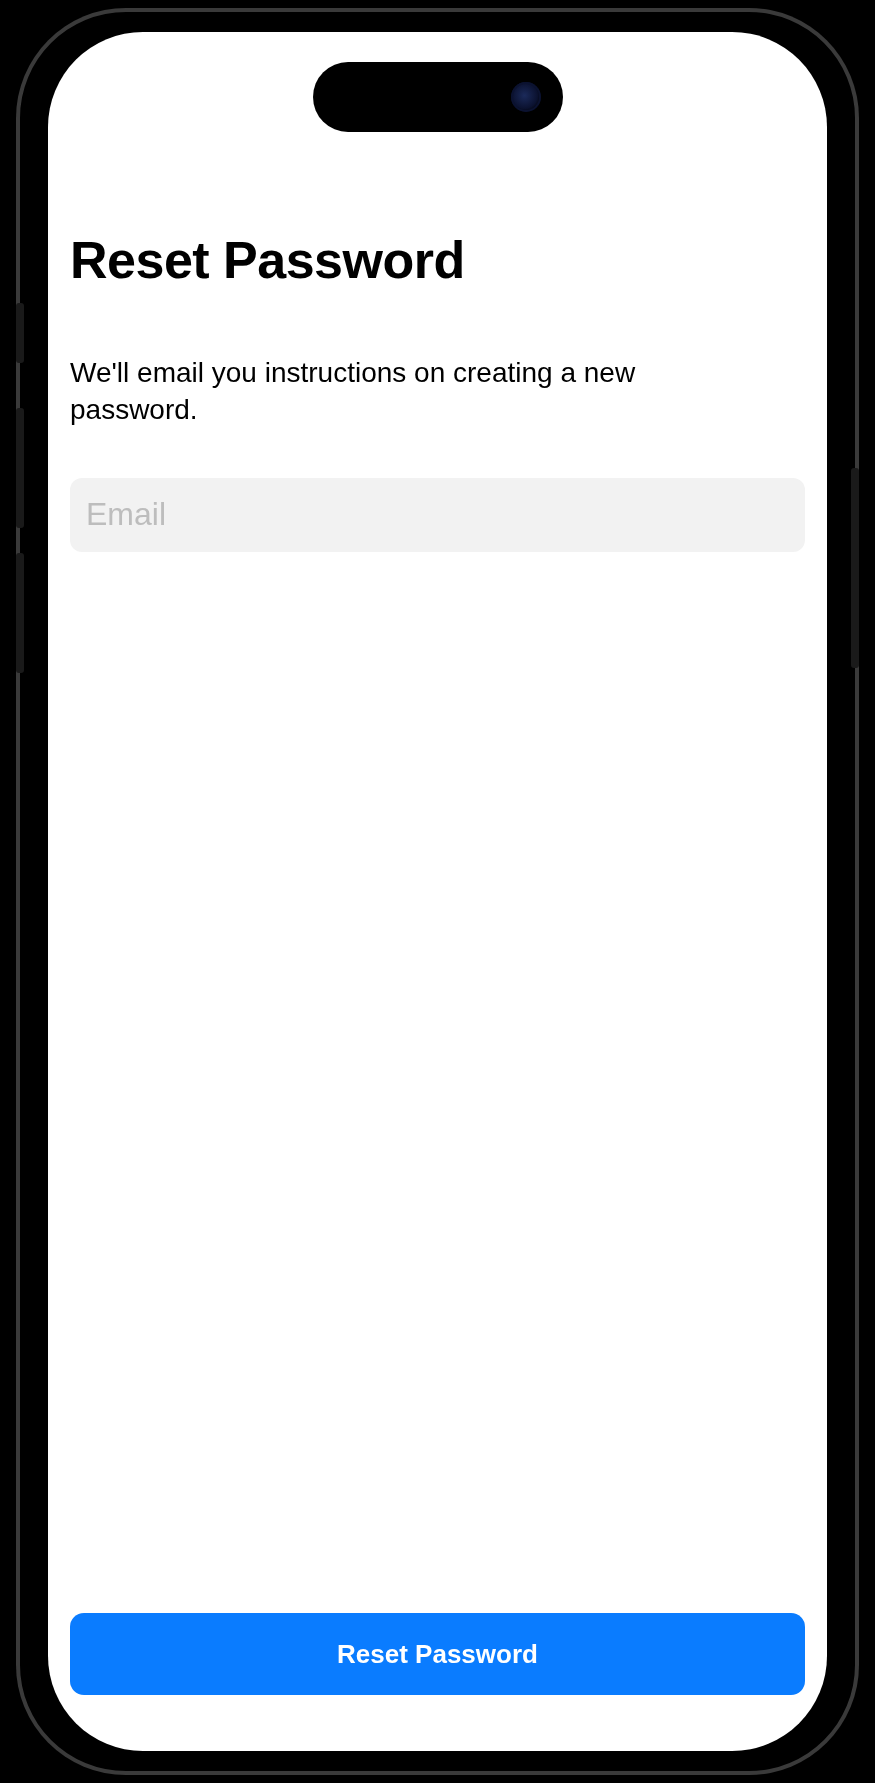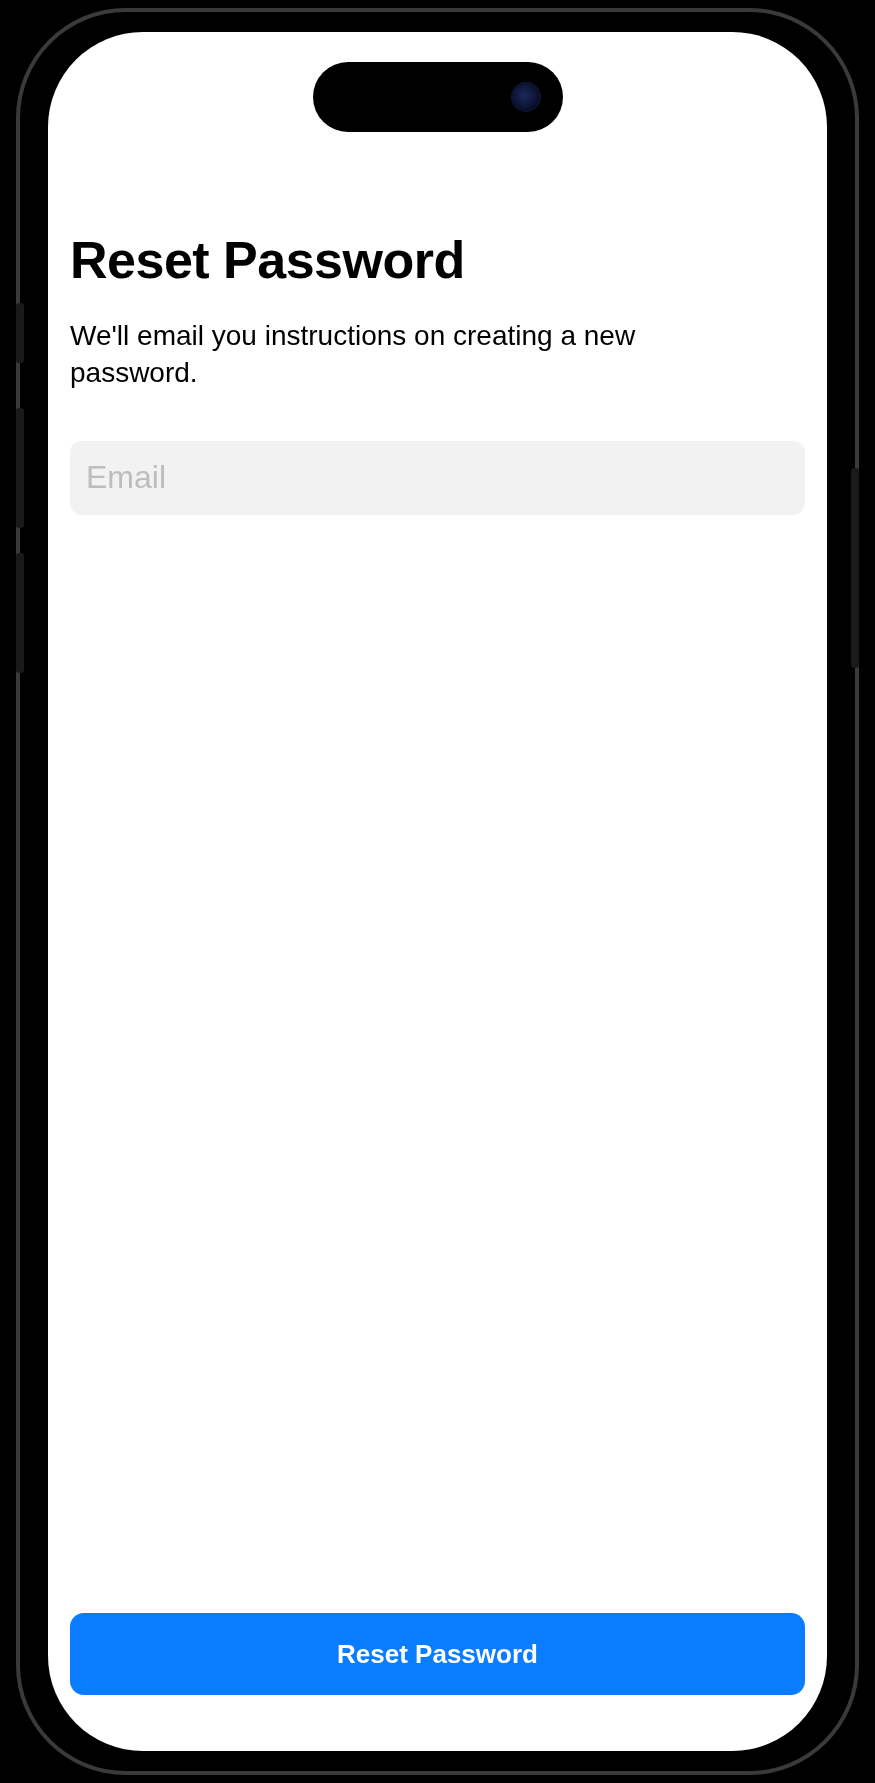--- a/index.html
+++ b/index.html
@@ -93,21 +93,21 @@
 
     .page-title {
       font-size: 52px;
       font-weight: 800;
       letter-spacing: -0.5px;
       color: #000;
       line-height: 1.1;
     }
 
     .page-subtitle {
-      margin-top: 29px;
+      margin-top: 66px;
       font-size: 28px;
       font-weight: 400;
       color: #000;
       line-height: 1.3;
       max-width: 580px;
     }
 
     .email-input {
       margin-top: 50px;
       width: 100%;

